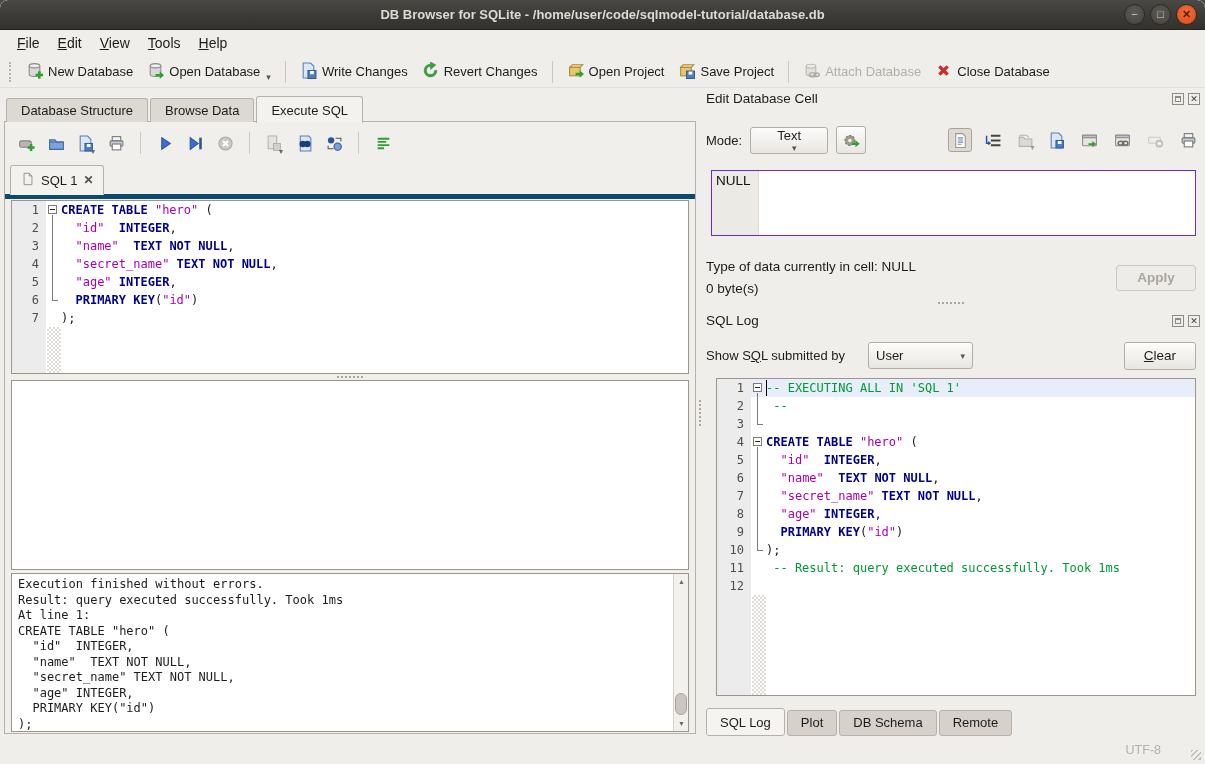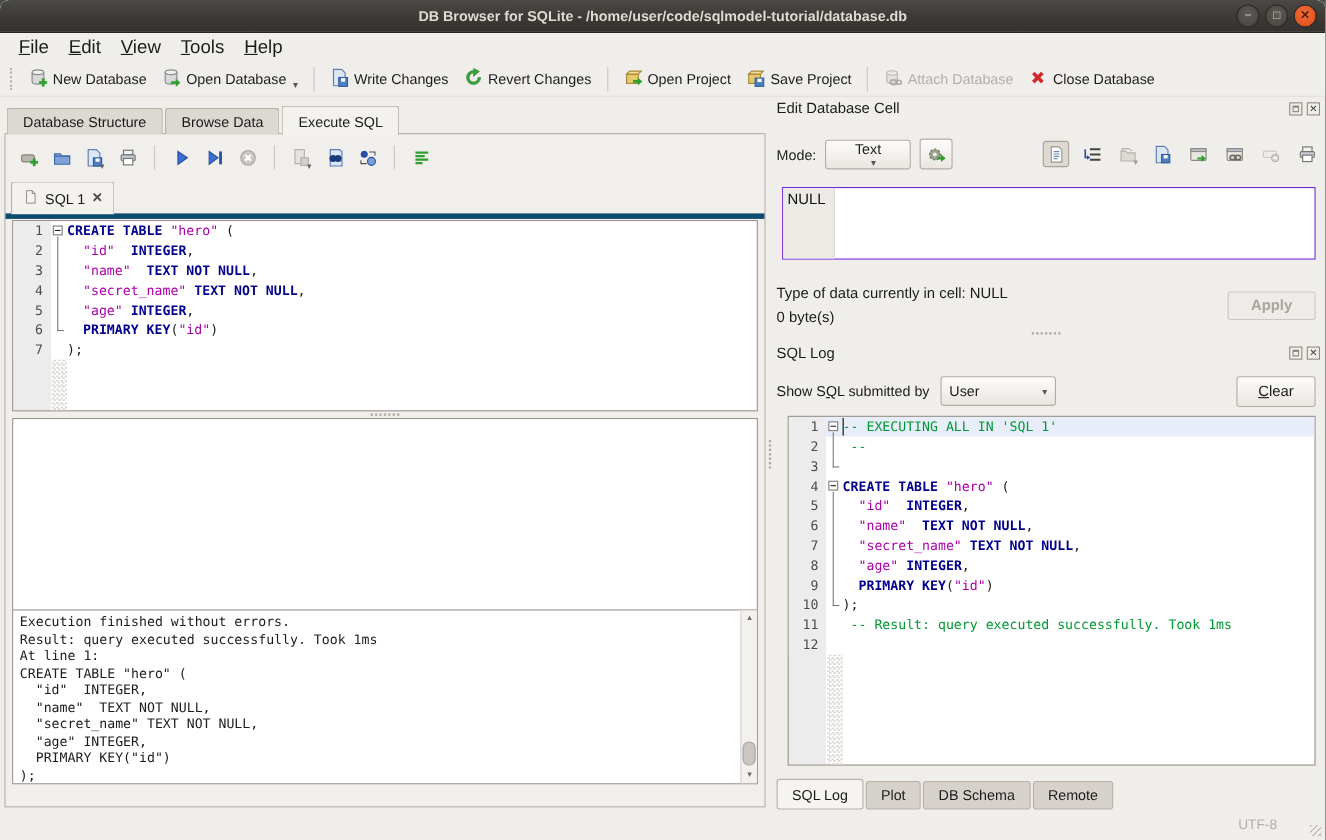--- a/index.html
+++ b/index.html
@@ -13,21 +13,21 @@
     border-radius:8px 8px 0 0; display:flex; align-items:center; justify-content:center; }
   .titlebar .title { color:#dfdbd3; font-weight:bold; font-size:13px; }
   .win-controls { position:absolute; right:8px; top:4px; display:flex; gap:5px; }
   .win-btn { width:21px; height:21px; border-radius:50%; background:radial-gradient(circle at 50% 40%,#5d5b55,#45433e);
     border:1px solid #2b2a26; color:#cfcbc3; font-size:11px; line-height:19px; text-align:center; }
   .win-btn.close { background:radial-gradient(circle at 50% 40%,#f0703d,#dd4814); color:#5a1d08; font-weight:bold; }
 
   
   .menubar { position:absolute; left:0; top:30px; width:100%; height:26px; background:#f0eeea;
     display:flex; align-items:center; padding-left:8px; }
-  .menu-item { padding:4px 9px; font-size:17px; }
+  .menu-item { padding:4px 9px; font-size:14px; }
   .mn { text-decoration:underline; }
 
   
   .toolbar { position:absolute; left:0; top:56px; width:100%; height:32px; background:#f0eeea;
     display:flex; align-items:center; padding-left:4px; border-bottom:1px solid #e2dfda; }
   .drag-dots { width:5px; height:20px; border-left:2px dotted #b9b4ac; margin:0 5px; }
   .tb-btn { display:flex; align-items:center; gap:5px; padding:4px 7px; white-space:nowrap; }
   .tb-btn svg { width:17px; height:17px; }
   .tb-btn.disabled { color:#b3afa8; }
   .tb-sep { width:1px; height:22px; background:#ccc7bf; margin:0 7px; }
@@ -114,21 +114,21 @@
 
   .cell-box { position:absolute; background:#fff; border:1px solid #6d28d9; }
   .cell-gutter { position:absolute; left:0; top:0; bottom:0; width:47px; background:#eceae5; border-right:1px solid #dcd9d3; }
   .cell-null { position:absolute; left:4px; top:2px; font-size:13.5px; color:#111; }
 
   .info-line { position:absolute; font-size:13.5px; }
   .btn { background:linear-gradient(#fdfcfb,#e9e6e1); border:1px solid #b3ada4; border-radius:3px;
     text-align:center; font-size:13.5px; }
   .btn.disabled { color:#aaa59d; background:#eeece8; border-color:#ccc7bf;font-weight:bold; }
 
-  .log-controls { position:absolute; display:flex; align-items:center; }
+  .log-controls { position:absolute; display:flex; align-items:center;gap:13px; }
 
   .bottom-tabs { position:absolute; display:flex; align-items:flex-end; gap:2px; }
   .b-tab { background:#d6d2cb; border:1px solid #b7b1a8; border-radius:3px; padding:4px 13px 5px; font-size:13px; }
   .b-tab.active { background:#f6f4f0; padding-top:6px; }
 
   .statusbar { position:absolute; left:0; bottom:0; width:100%; height:28px; }
   .status-enc { position:absolute; right:44px; bottom:7px; color:#b5b1a9; font-size:12.5px; }
   .grip { position:absolute; right:4px; bottom:4px; width:10px; height:10px;
     background:repeating-linear-gradient(135deg,#c4c0b8 0 1.5px,transparent 1.5px 4px); }
 </style>
@@ -341,21 +341,21 @@
         </div>
       <div class="dither" style="top:126px; bottom:0;"></div>
     </div>
 
     <div class="h-splitter" style="left:6px; top:252px; width:678px;">
       <div class="dots-h"></div>
     </div>
 
     <div class="results-box" style="left:6px; top:258px; width:678px; height:190px;"></div>
 
-    <div class="message-box" style="left:6px; top:432px; width:678px; height:159px;">
+    <div class="message-box" style="left:6px; top:451px; width:678px; height:159px;">
       <pre>Execution finished without errors.
 Result: query executed successfully. Took 1ms
 At line 1:
 CREATE TABLE "hero" (
   "id"  INTEGER,
   "name"  TEXT NOT NULL,
   "secret_name" TEXT NOT NULL,
   "age" INTEGER,
   PRIMARY KEY("id")
 );</pre>

